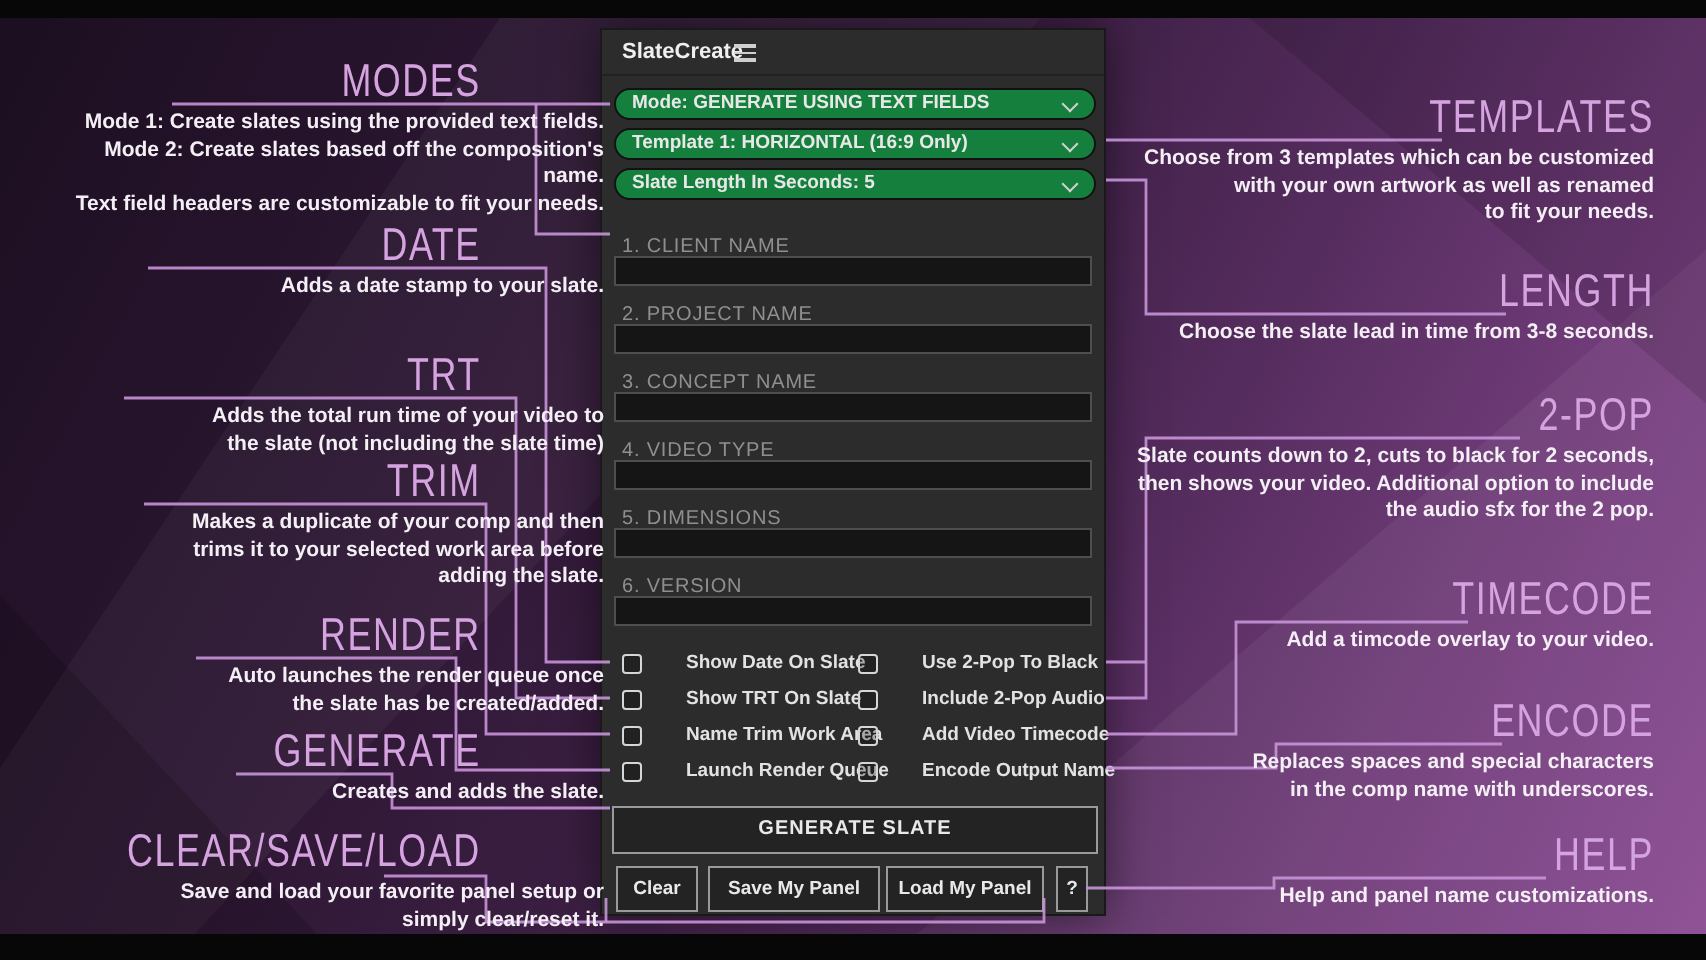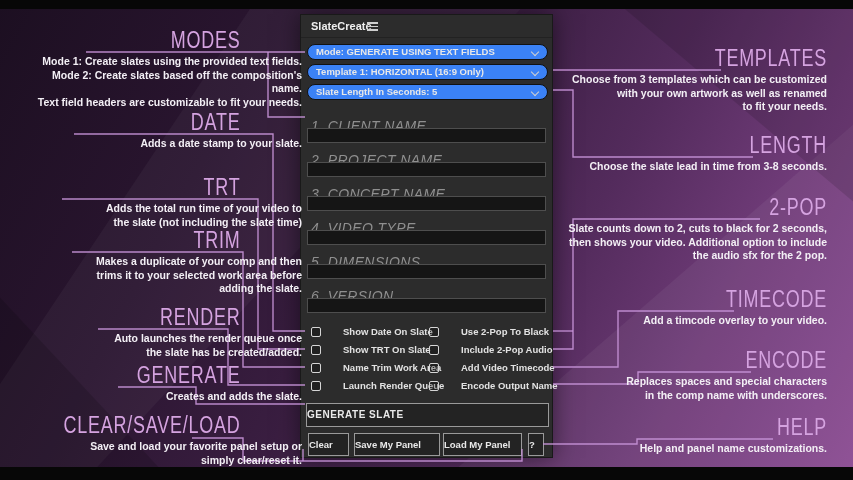--- a/index.html
+++ b/index.html
@@ -20,34 +20,34 @@
   svg.lines{position:absolute;inset:0;z-index:3;pointer-events:none;}
 
   
   .panel{position:absolute;left:300px;top:14px;width:253px;height:444px;background:#2c2c2c;
          border:1px solid #191919;box-sizing:border-box;z-index:2;
          box-shadow:0 0 22px rgba(0,0,0,.5);}
   .titlebar{position:absolute;left:0;top:0;right:0;height:22px;border-bottom:1px solid #222;}
   .title{position:absolute;left:10px;top:0;line-height:22px;font-size:11px;font-weight:700;color:#efefef;}
   .hamburger{position:absolute;left:66px;top:7px;width:11px;height:9px;cursor:pointer;}
   .hamburger i{display:block;height:1.5px;background:#cfcfcf;margin-bottom:2px;}
-  .dd{position:absolute;left:6px;width:241px;height:16px;background:#3b82f6;border:1px solid #121212;
+  .dd{position:absolute;left:6px;width:241px;height:16px;background:#15803d;border:1px solid #121212;
       border-radius:8px;box-sizing:border-box;color:#e8e8e8;font-size:9.5px;font-weight:700;
       line-height:14px;padding-left:8px;cursor:pointer;}
   .chev{position:absolute;right:9px;top:4px;width:5px;height:5px;border-right:1.5px solid #cfcfcf;
         border-bottom:1.5px solid #cfcfcf;transform:rotate(45deg);}
-  .flabel{position:absolute;left:10px;font-size:14px;color:#8f8f8f;letter-spacing:.4px;font-style:italic;}
+  .flabel{position:absolute;left:10px;font-size:10px;color:#8f8f8f;letter-spacing:.4px;}
   .finput{position:absolute;left:6px;width:239px;height:15px;background:#151515;border:1px solid #4e4e4e;
           box-sizing:border-box;color:#ddd;font-size:9px;padding:0 4px;outline:none;}
   .cbrow{position:absolute;height:13px;display:flex;align-items:center;gap:22px;}
   .cbox{width:10px;height:10px;border:1.5px solid #d6d6d6;border-radius:2px;background:rgba(0,0,0,.25);
         box-sizing:border-box;cursor:pointer;flex:none;}
   .cblabel{font-size:9.5px;font-weight:600;color:#e2e2e2;white-space:nowrap;}
   .btn{position:absolute;background:#232323;border:1px solid #9a9a9a;box-sizing:border-box;color:#e9e9e9;
-       text-align:left;cursor:pointer;}
+       text-align:center;cursor:pointer;}
   .genbtn{left:5px;top:388px;width:243px;height:24px;font-size:10px;font-weight:700;line-height:22px;letter-spacing:.5px;}
   .fbtn{top:418px;height:23px;font-size:9.5px;font-weight:700;line-height:21px;}
 
   
   .ann{position:absolute;z-index:4;}
   .ann-title{font-size:23px;line-height:24px;font-weight:400;color:#d5a3e0;letter-spacing:1px;
              transform:scaleX(.78);transform-origin:left bottom;white-space:nowrap;}
   .ann-text{margin-top:3px;font-size:10.5px;line-height:13.5px;font-weight:700;color:#f3eff5;
             white-space:pre-line;}
   .ann.left{left:22px;width:280px;text-align:right;}

